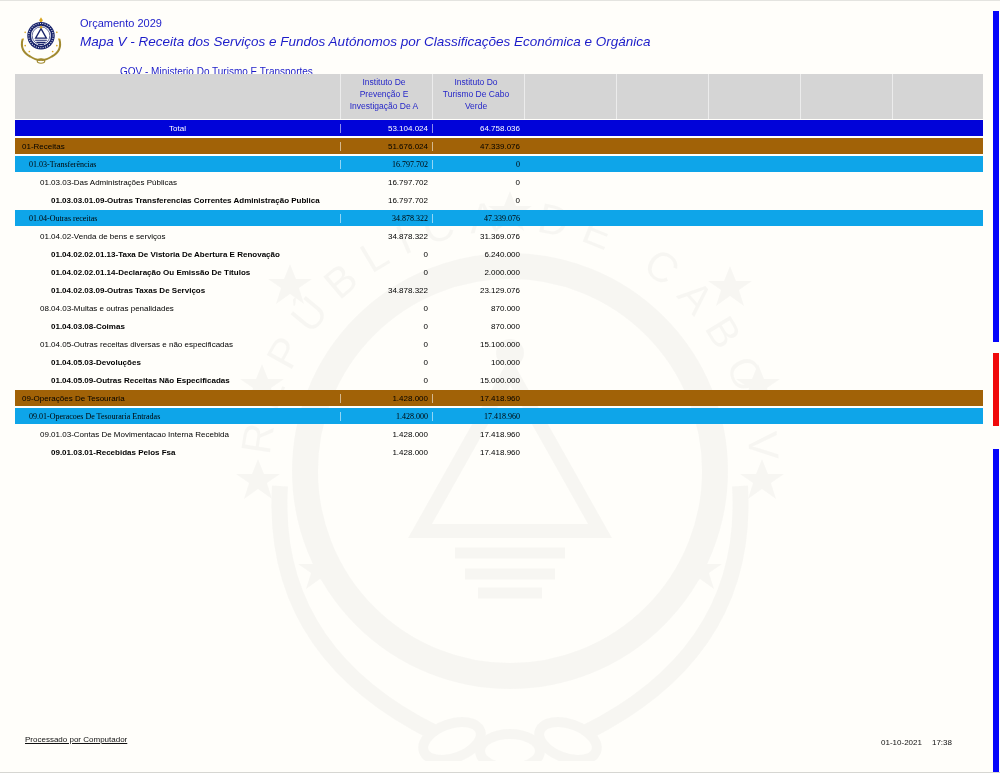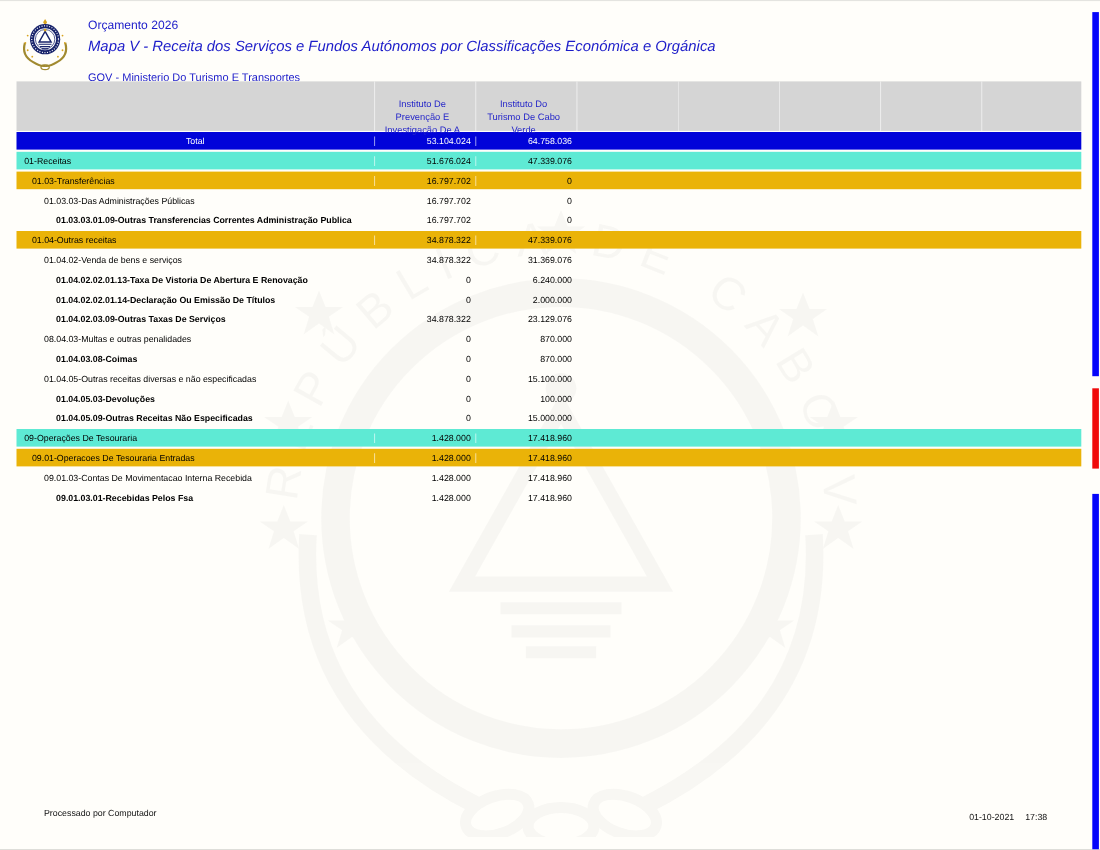--- a/index.html
+++ b/index.html
@@ -9,57 +9,57 @@
     font-family:"Liberation Sans", sans-serif;
     border-top:1px solid #e4e4e0; border-bottom:1px solid #d6d6d2;
     box-sizing:border-box;
   }
 
   
   .hdr-logo { position:absolute; left:16px; top:10px; width:50px; height:56px; }
   .hdr-text { position:absolute; left:80px; top:16px; color:#1C1CC9; }
   .t-budget { font-size:11px; line-height:13px; margin-bottom:4px; }
   .t-title  { font-size:13.5px; line-height:16px; margin-bottom:16px;font-style:italic; }
-  .t-org    { font-size:10px; line-height:12px; }
+  .t-org    { font-size:10px; line-height:12px;margin-left:40px; }
 
   
   .watermark { position:absolute; left:200px; top:140px; width:620px; height:620px;
                opacity:0.05; pointer-events:none; }
 
   
   .rtable { position:absolute; left:15px; top:73px; width:968px; font-size:8px; }
   .thead { display:flex; background:#D5D5D5; height:45px; }
-  .thead .cell { box-sizing:border-box; padding-top:14px; font-size:8.5px; line-height:12px;
+  .thead .cell { box-sizing:border-box; padding-top:2px; font-size:8.5px; line-height:12px;
                  color:#2526C8; text-align:center; white-space:pre-line; }
   .cell { box-sizing:border-box; }
   .c0 { width:325px; overflow:hidden; white-space:nowrap; }
   .cn { width:92px; text-align:right; padding-right:4px; }
   .cn:last-child { flex:1; }
 
   .tbody { margin-top:1px; }
   .trow { display:flex; height:16px; align-items:center; color:#000; }
   .trow + .trow { margin-top:2px; }
 
   .r-total { background:#0103D9; color:#ffffff; }
   .r-total .c0 { text-align:center; padding-left:0; }
-  .r-sec   { background:#5eead4; }
-  .r-sub   { background:#eab308; }
+  .r-sec   { background:#a16207; }
+  .r-sub   { background:#0ea5e9;font-family:Liberation Serif, serif; }
 
   .thead .cell + .cell,
   .r-total .cell + .cell,
   .r-sec .cell + .cell,
   .r-sub .cell + .cell { box-shadow: inset 1px 0 0 rgba(255,255,255,0.55); }
 
   .ind0 .c0 { padding-left:7px; }
   .ind1 .c0 { padding-left:14px; }
   .ind2 .c0 { padding-left:25px; }
   .ind3 .c0 { padding-left:36px;font-weight:bold; }
 
   
-  .f-left   { position:absolute; left:40px;  top:734px; font-size:8px; color:#111; }
+  .f-left   { position:absolute; left:25px;  top:734px; font-size:8px; color:#111;text-decoration:underline; }
   .f-center { position:absolute; left:0; right:0; top:734px; text-align:center; font-size:8px; color:#111; }
   .f-right  { position:absolute; right:48px; top:737px; font-size:8px; color:#111; }
   .f-right span + span { margin-left:10px; }
 
   
   .bar { position:absolute; left:993px; width:6px; }
   .bar-blue-top    { top:10px;  height:331px; background:#0505FB; }
   .bar-red         { top:352px; height:73px;  background:#F00A0A; }
   .bar-blue-bottom { top:448px; height:325px; background:#0505FB; }
 </style>
@@ -118,21 +118,21 @@
     <circle cx="30" cy="28" r="16.5" fill="#18236B"></circle>
     <circle cx="30" cy="28" r="14.6" fill="none" stroke="#FFFFFF" stroke-width="1.3" stroke-dasharray="1.1,1.7"></circle>
     <circle cx="30" cy="28" r="12" fill="#FFFFFF"></circle>
     <circle cx="30" cy="28" r="10.6" fill="none" stroke="#18236B" stroke-width="0.8"></circle>
     <path d="M30,19.5 L36.5,31 L23.5,31 Z" fill="none" stroke="#18236B" stroke-width="1.6"></path>
     <circle cx="30" cy="18" r="1.5" fill="#D9A520"></circle>
     <path d="M23,33.5 H37 M24.5,36 H35.5 M26.5,38.5 H33.5" stroke="#18236B" stroke-width="1.3"></path>
   </svg>
 
   <div class="hdr-text">
-    <div class="t-budget">Orçamento 2026</div>
+    <div class="t-budget">Orçamento 2029</div>
     <div class="t-title">Mapa V - Receita dos Serviços e Fundos Autónomos por Classificações Económica e Orgánica</div>
     <div class="t-org">GOV - Ministerio Do Turismo E Transportes</div>
   </div>
 
   <div class="rtable">
     <div class="thead">
       <div class="cell c0"></div>
       <div class="cell cn">Instituto De
 Prevenção E
 Investigação De A</div>

